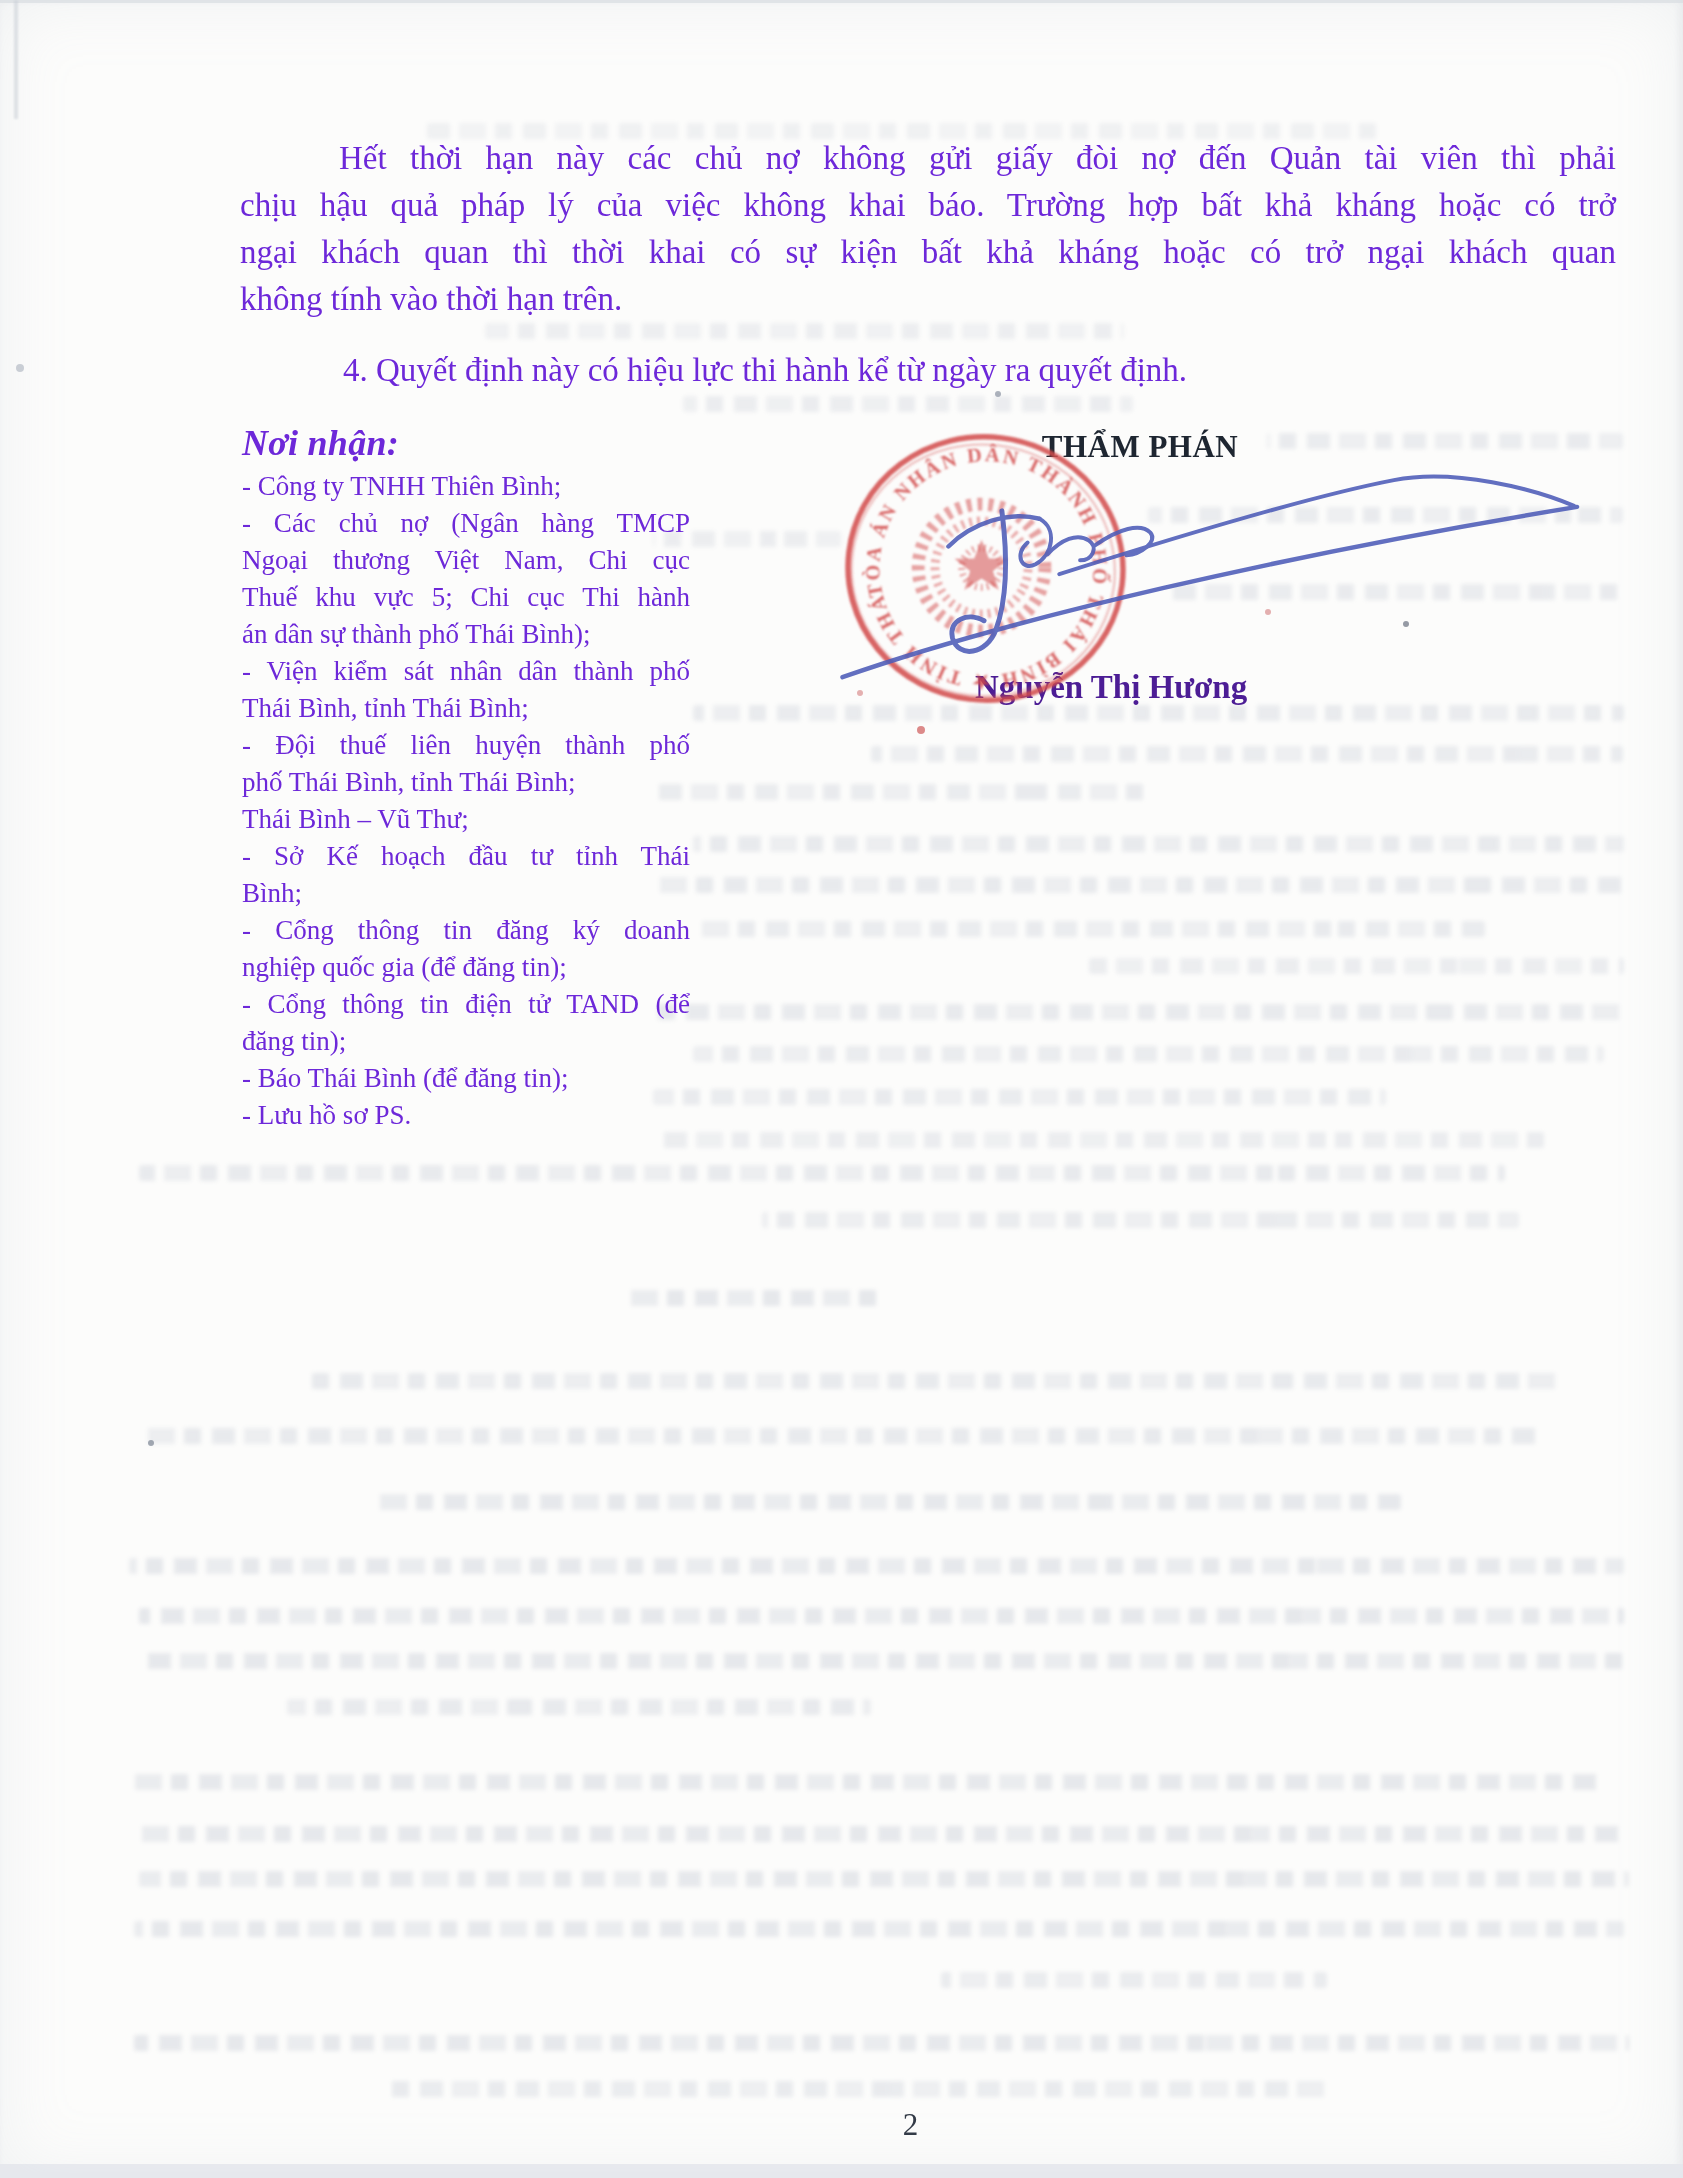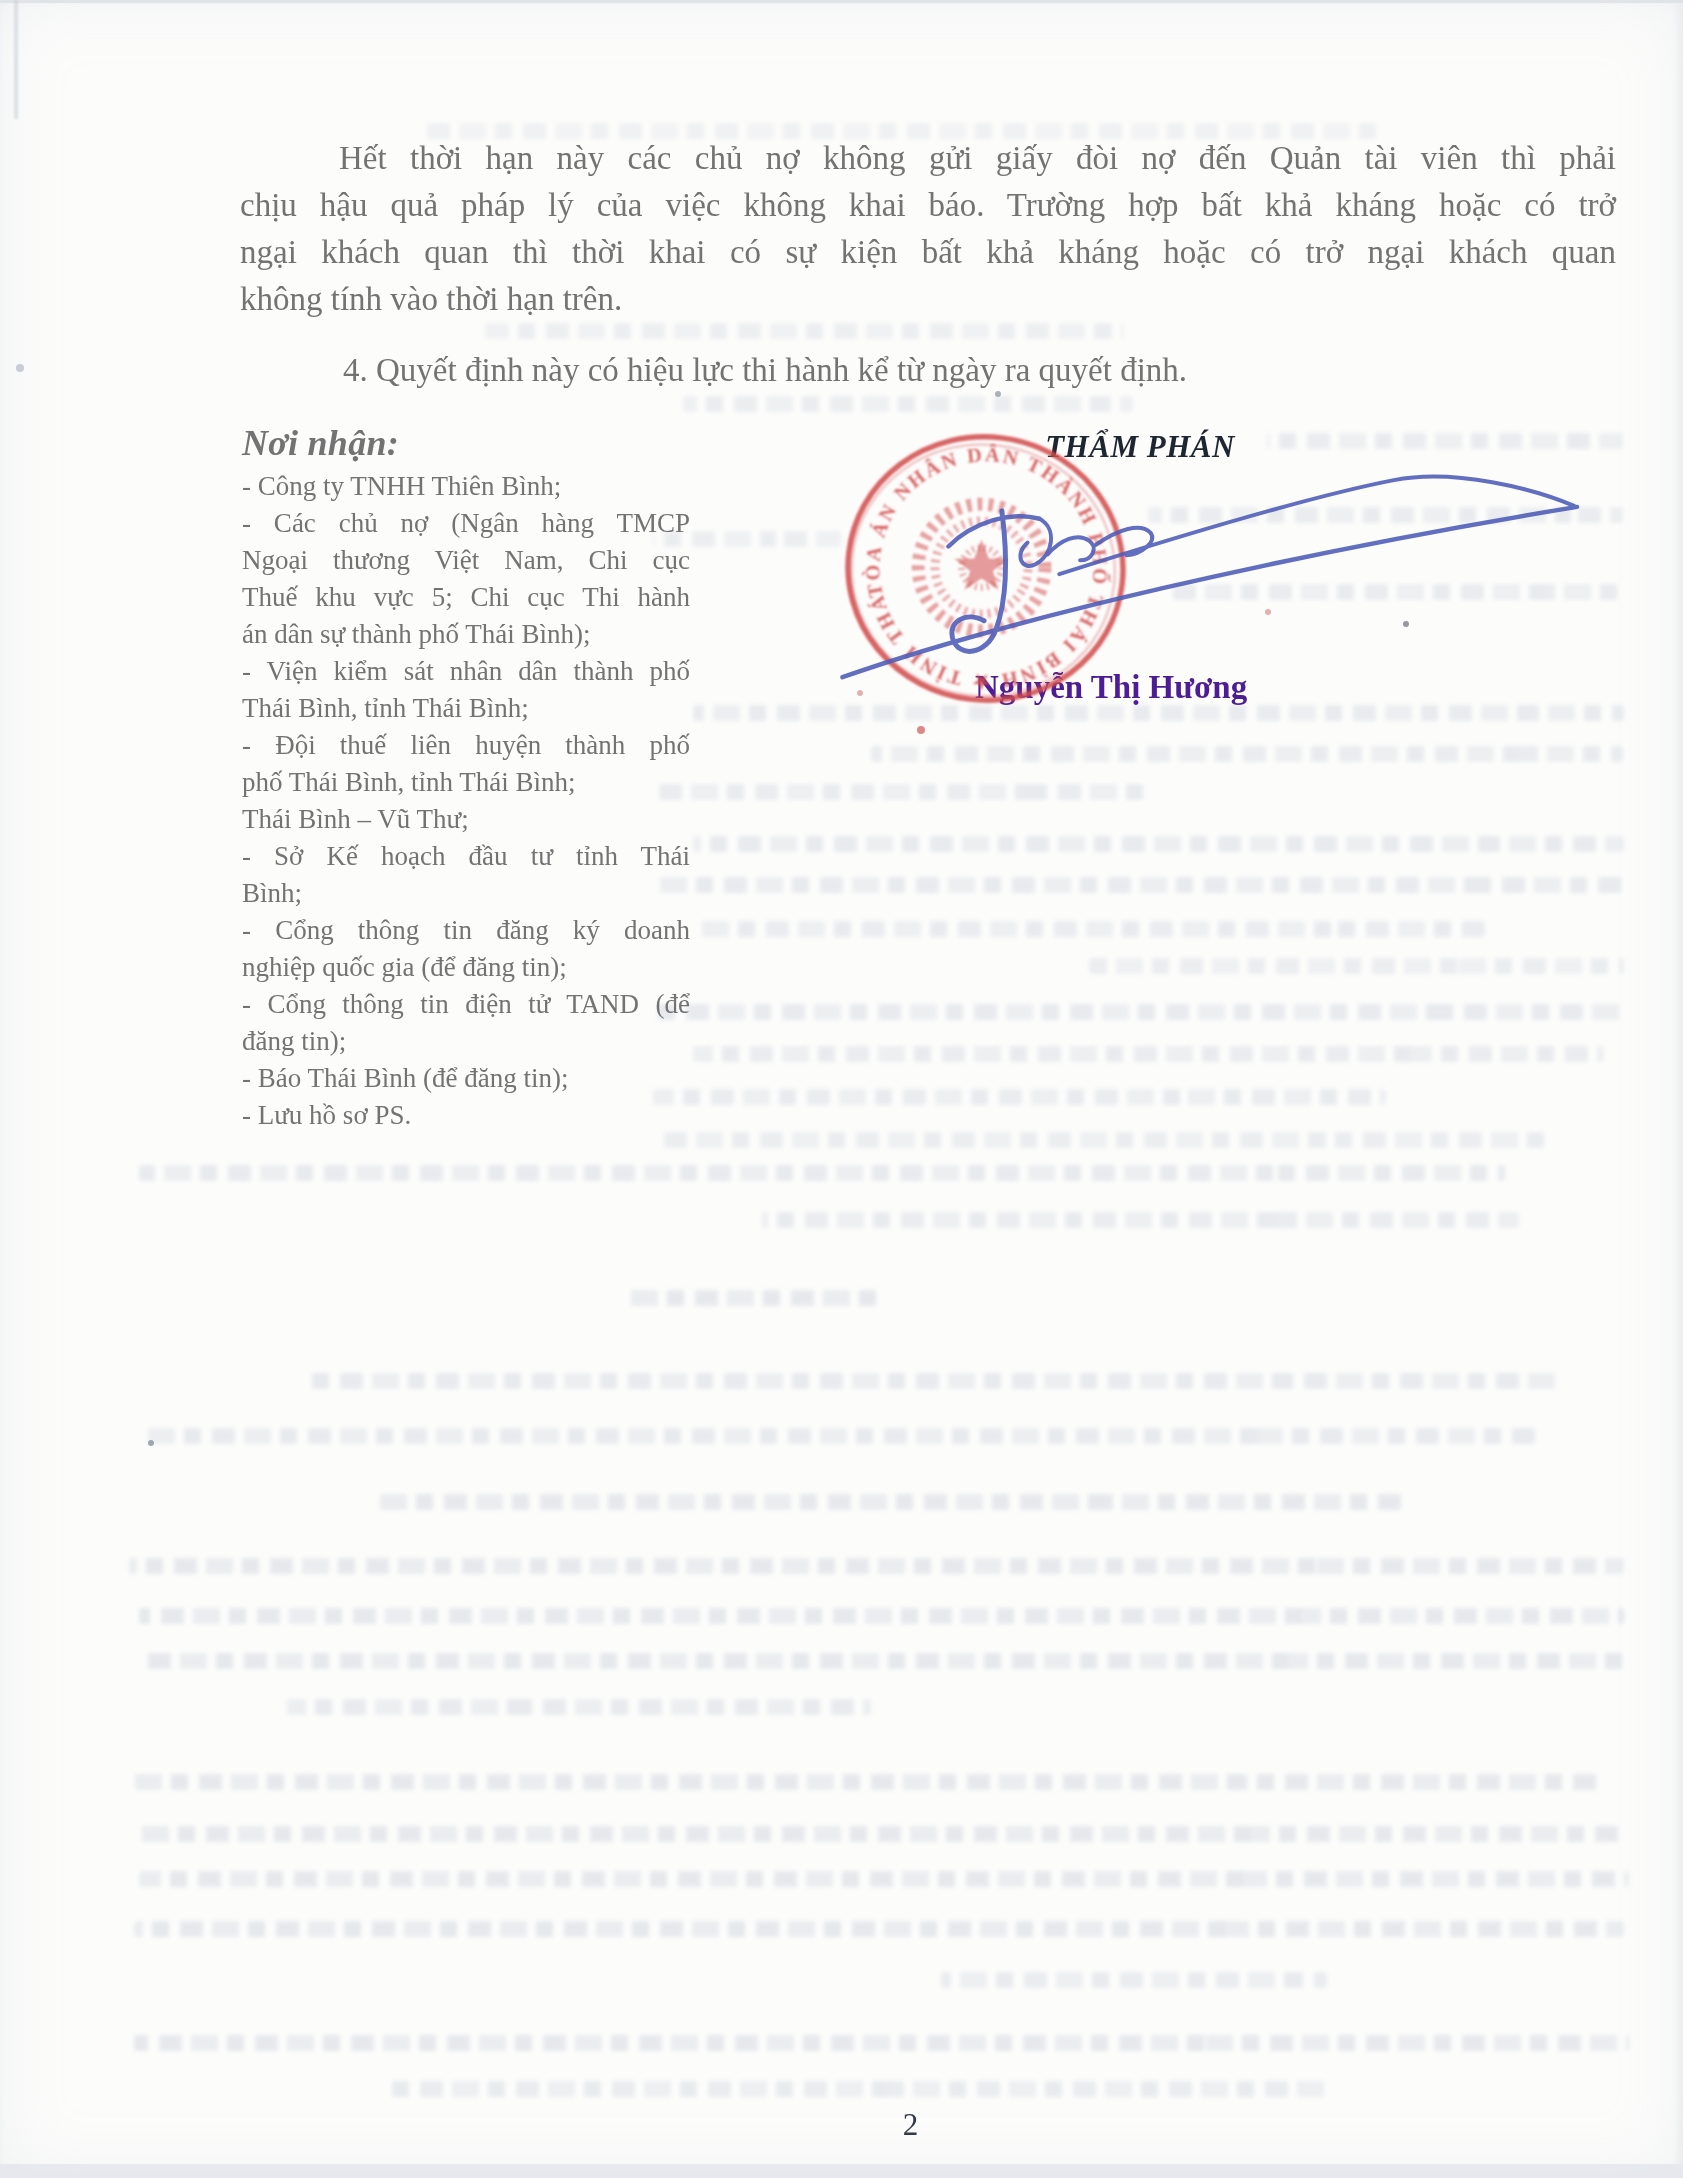--- a/index.html
+++ b/index.html
@@ -4,33 +4,33 @@
 <title>Document</title>
 <style>
   html,body{margin:0;padding:0;background:#9a9da3;}
   .page{
     position:relative;width:1683px;height:2178px;margin:0 auto;
     background:#fcfcfb;overflow:hidden;
     font-family:"Liberation Serif","DejaVu Serif",serif;
     box-shadow:inset 0 0 69px rgba(176,184,196,.16), inset -3px 0 8px rgba(170,178,190,.18);
   }
   
-  .ink{color:#737373;}
+  .ink{color:#6d28d9;}
   .para{position:absolute;left:240px;top:135px;width:1376px;font-size:33px;line-height:47px;}
   .para .pline{text-align:justify;text-align-last:justify;height:47px;white-space:nowrap;}
   .para .pline.endline{text-align-last:left;white-space:normal;}
   .para .pline.first{text-indent:99px;}
   .clause{position:absolute;left:240px;top:347px;width:1376px;font-size:33px;line-height:47px;padding-left:103px;box-sizing:border-box;}
   
   .recip-head{position:absolute;left:242px;top:422px;font-size:36px;font-weight:bold;font-style:italic;letter-spacing:0.3px;}
   .recips{position:absolute;left:242px;top:468px;width:448px;font-size:27px;line-height:37px;}
   .recips .pline{text-align:justify;text-align-last:justify;height:37px;white-space:nowrap;font-family:Liberation Serif, serif;}
   .recips .pline.endline{text-align-last:left;}
   
-  .judge-title{position:absolute;left:1025px;top:429px;width:230px;text-align:center;font-size:31px;font-weight:bold;letter-spacing:0.5px;color:#1e2631;font-style:italic;}
+  .judge-title{position:absolute;left:1025px;top:429px;width:230px;text-align:center;font-size:31px;font-weight:bold;letter-spacing:0.5px;color:#1e2631;}
   .judge-name{position:absolute;left:975px;top:669px;width:342px;text-align:left;font-size:33px;font-weight:bold;color:#4c1d95;}
   .seal{position:absolute;left:835px;top:424px;width:301px;height:289px;}
   .sig-overlay{position:absolute;left:0;top:0;width:1683px;height:2178px;pointer-events:none;}
   
   .page-num{position:absolute;left:881px;top:2107px;width:59px;text-align:center;font-size:31px;color:#333b47;}
   
   .bleed{
     position:absolute;height:16px;border-radius:3px;filter:blur(2px);
     background:repeating-linear-gradient(90deg,
       rgba(127,138,163,.85) 0 17px, rgba(127,138,163,0) 17px 26px,

